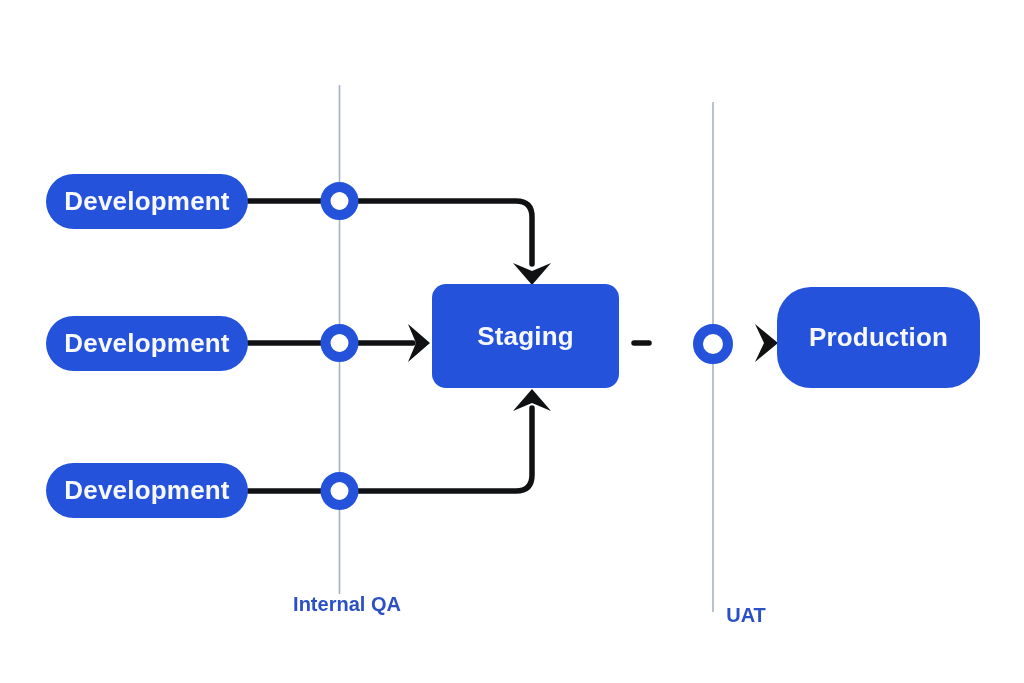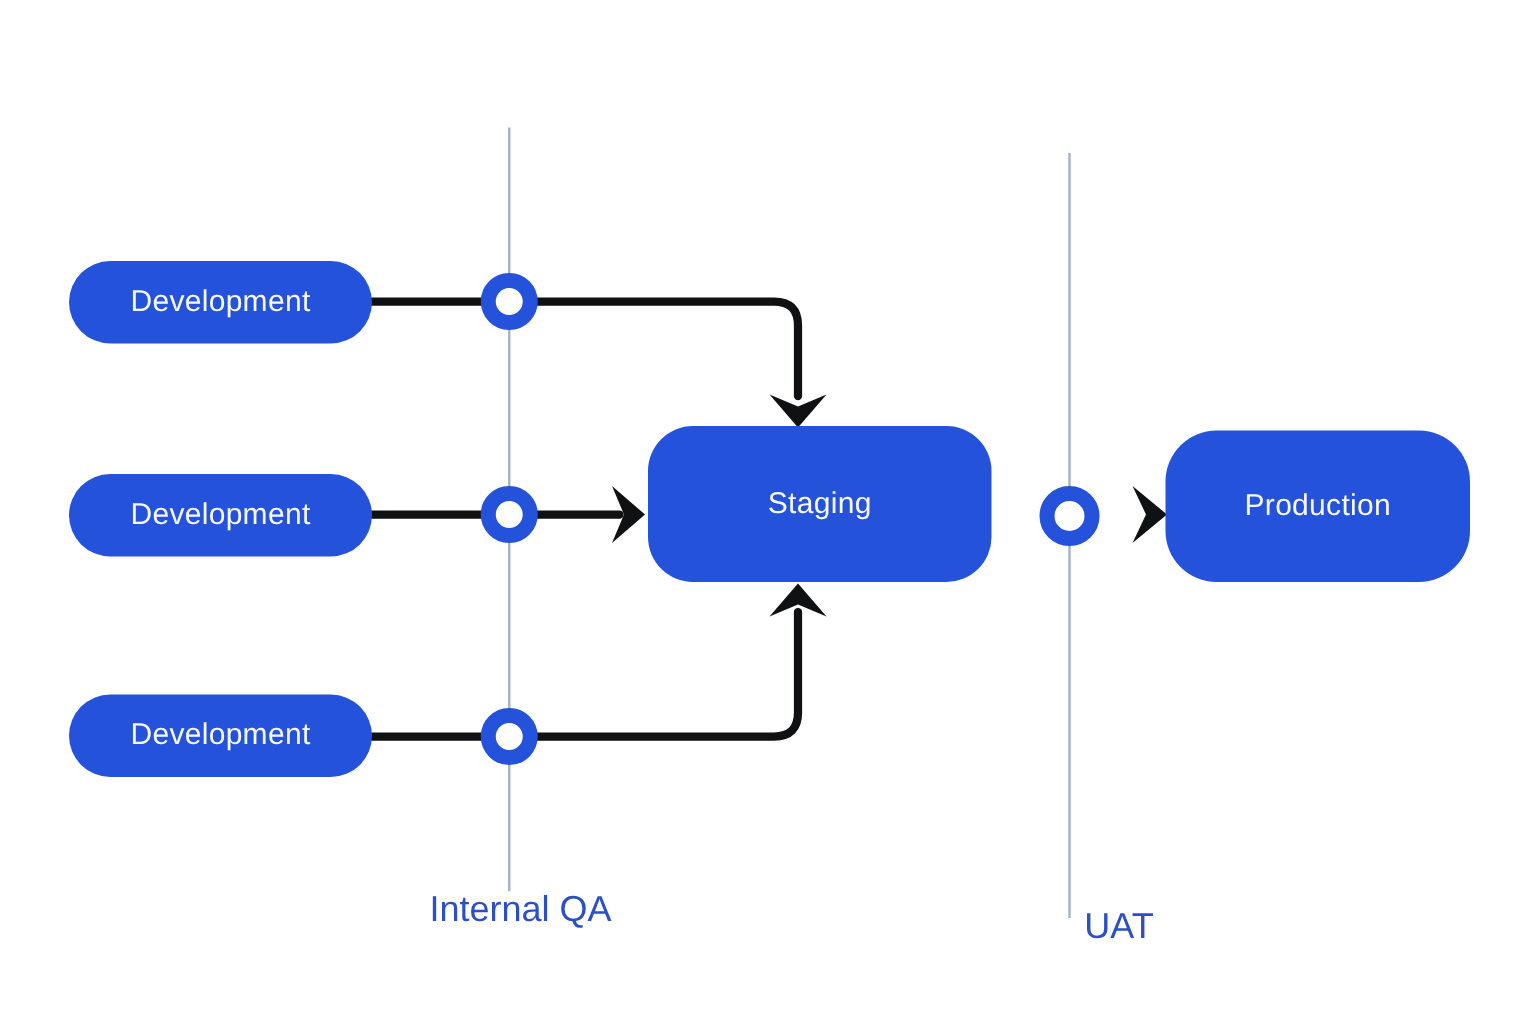--- a/index.html
+++ b/index.html
@@ -48,35 +48,35 @@
     stroke: var(--ring-stroke);
     stroke-width: 10;
   }
   .node {
     position: absolute;
     background: var(--node-fill);
     color: var(--node-text);
     display: flex;
     align-items: center;
     justify-content: center;
-    font-size: 20px;
-    font-weight: 400;
+    font-size: 26px;
+    font-weight: 700;
     letter-spacing: 0.2px;
   }
   .pill { width: 202px; height: 55px; border-radius: 28px; left: 46px; }
   .pill-1 { top: 174px; }
   .pill-2 { top: 316px; }
   .pill-3 { top: 463px; }
-  .box-staging { left: 432px; top: 284px; width: 229px; height: 104px; border-radius: 30px; justify-content: center; }
+  .box-staging { left: 432px; top: 284px; width: 187px; height: 104px; border-radius: 14px; justify-content: center; }
   .box-production { left: 777px; top: 287px; width: 203px; height: 101px; border-radius: 34px; }
   .gate-label {
     position: absolute;
     color: var(--gate-label);
-    font-size: 24px;
-    font-weight: 400;
+    font-size: 20px;
+    font-weight: 700;
     text-align: center;
   }
   .gate-label-qa { left: 267px; top: 593px; width: 160px; }
   .gate-label-uat { left: 686px; top: 604px; width: 120px; }
 </style>
 </head>
 <body>
 
 <div class="canvas">
 

